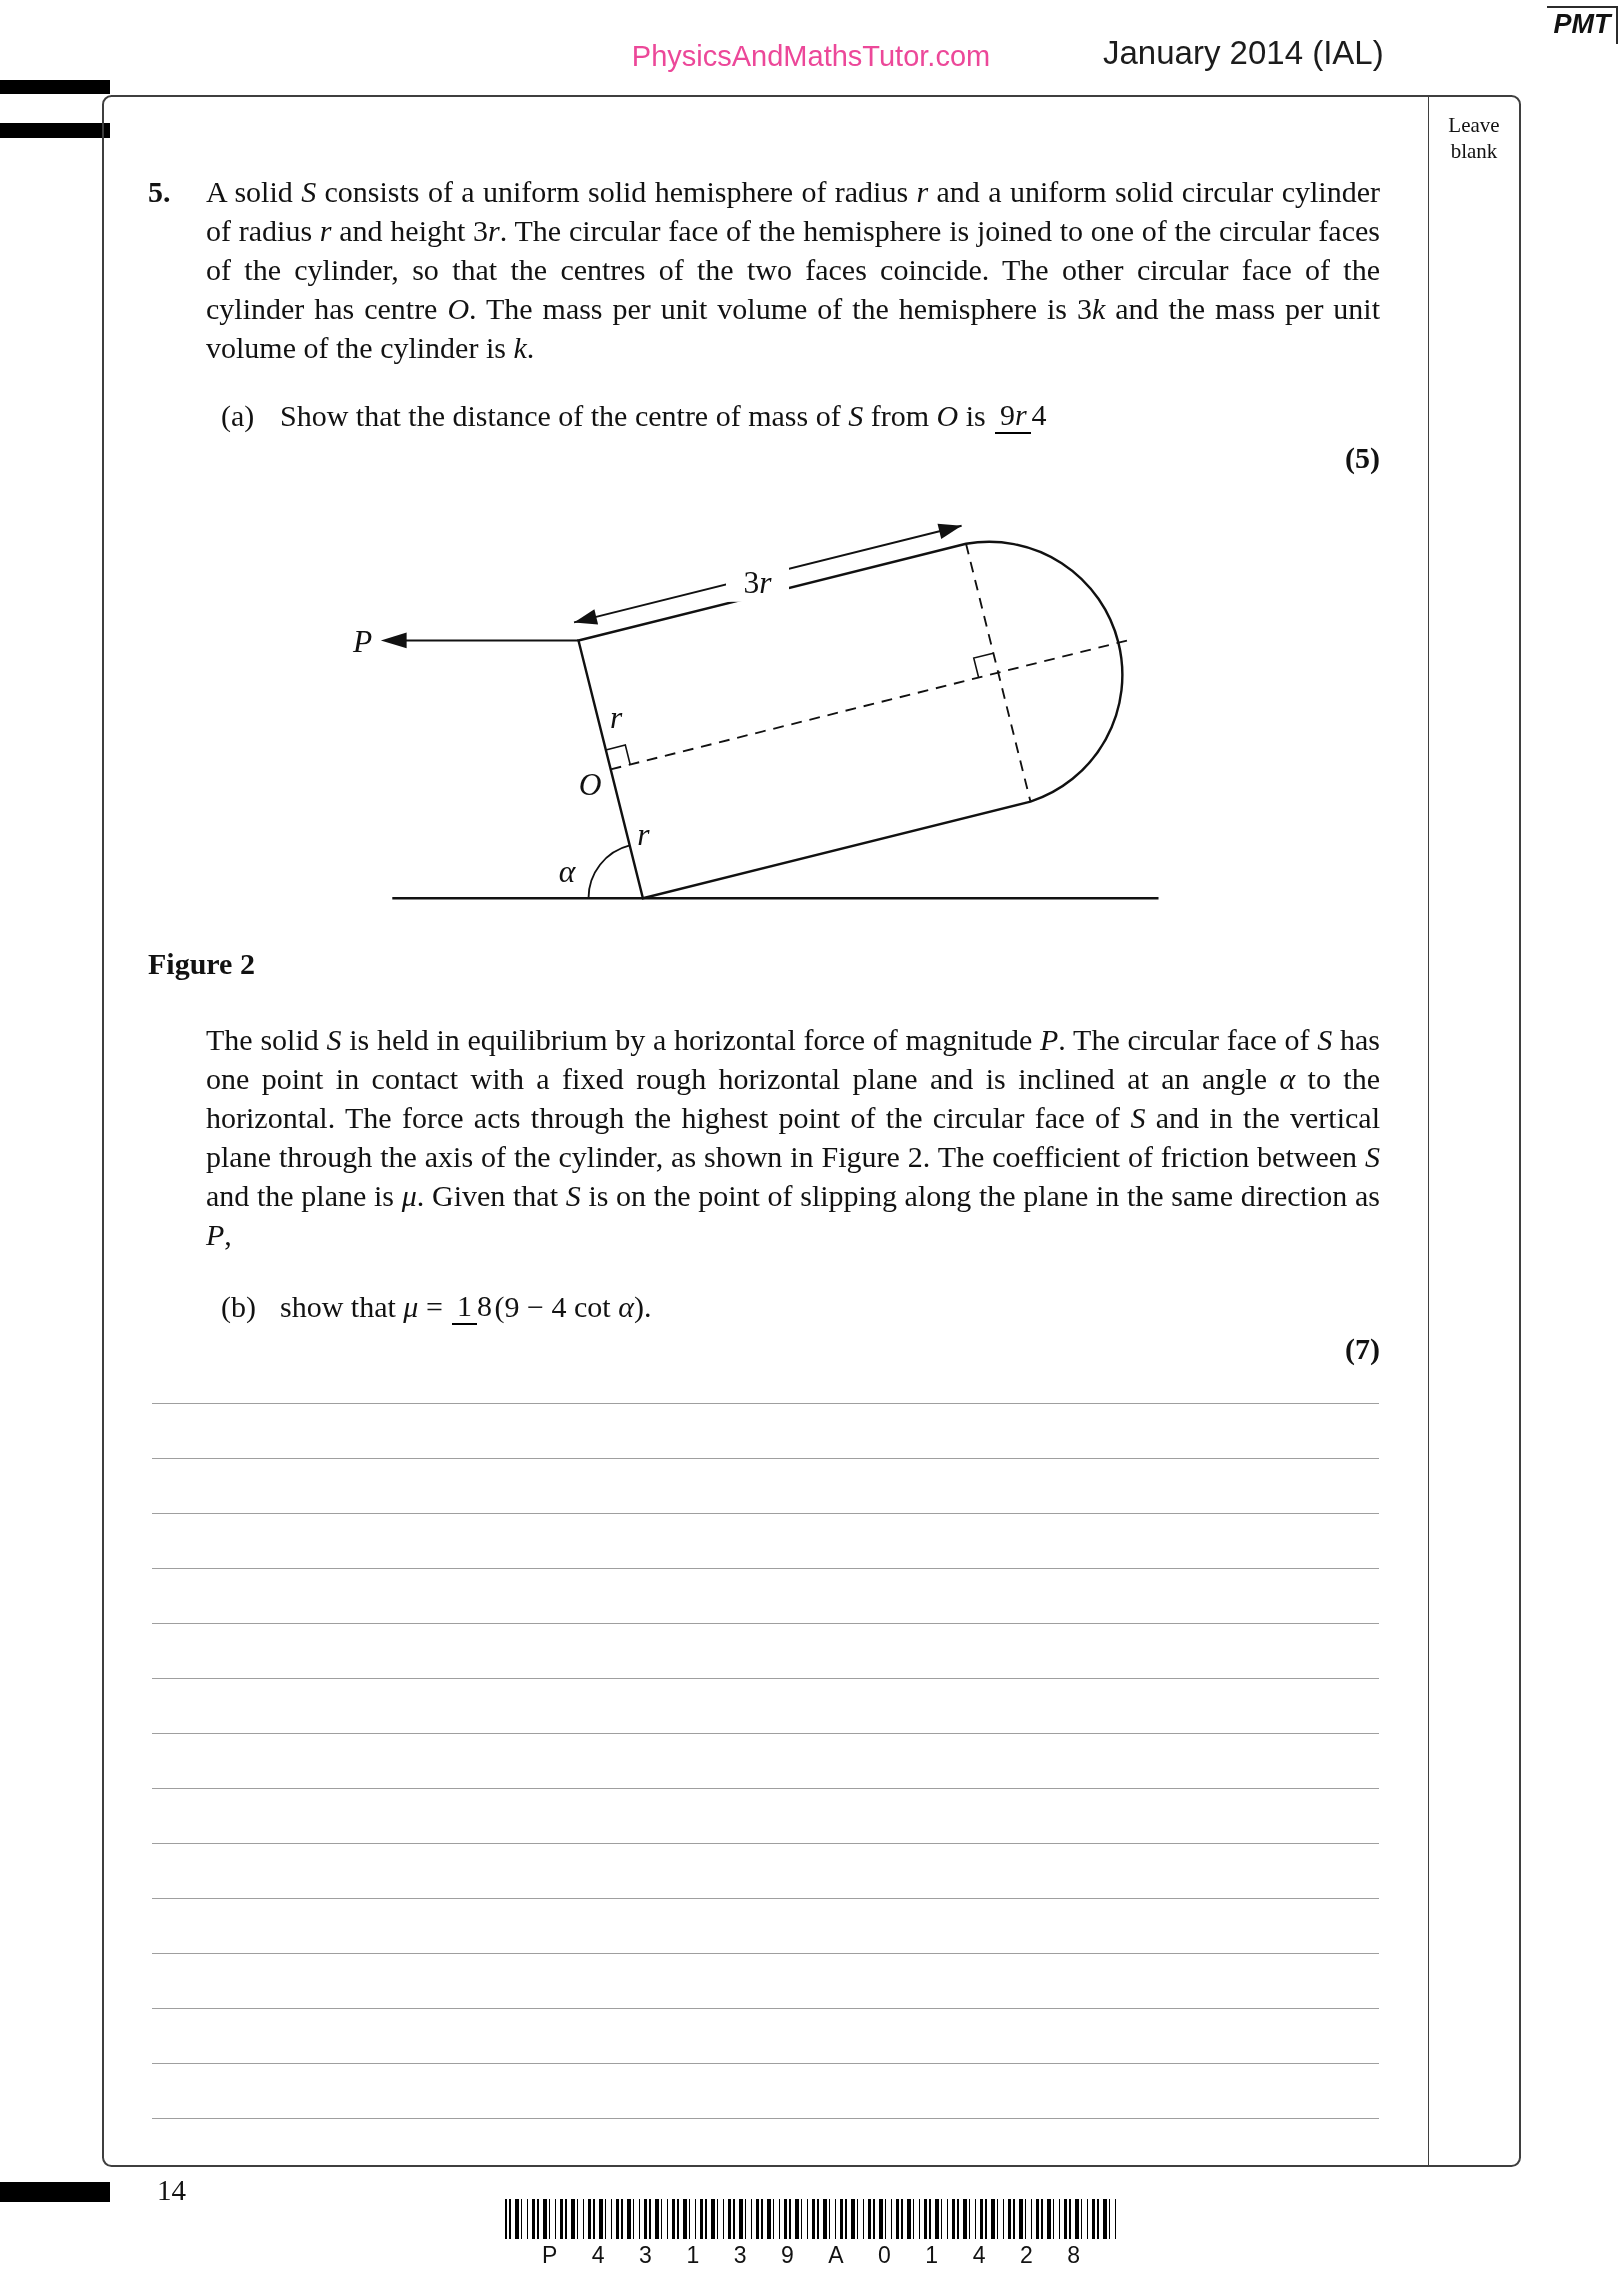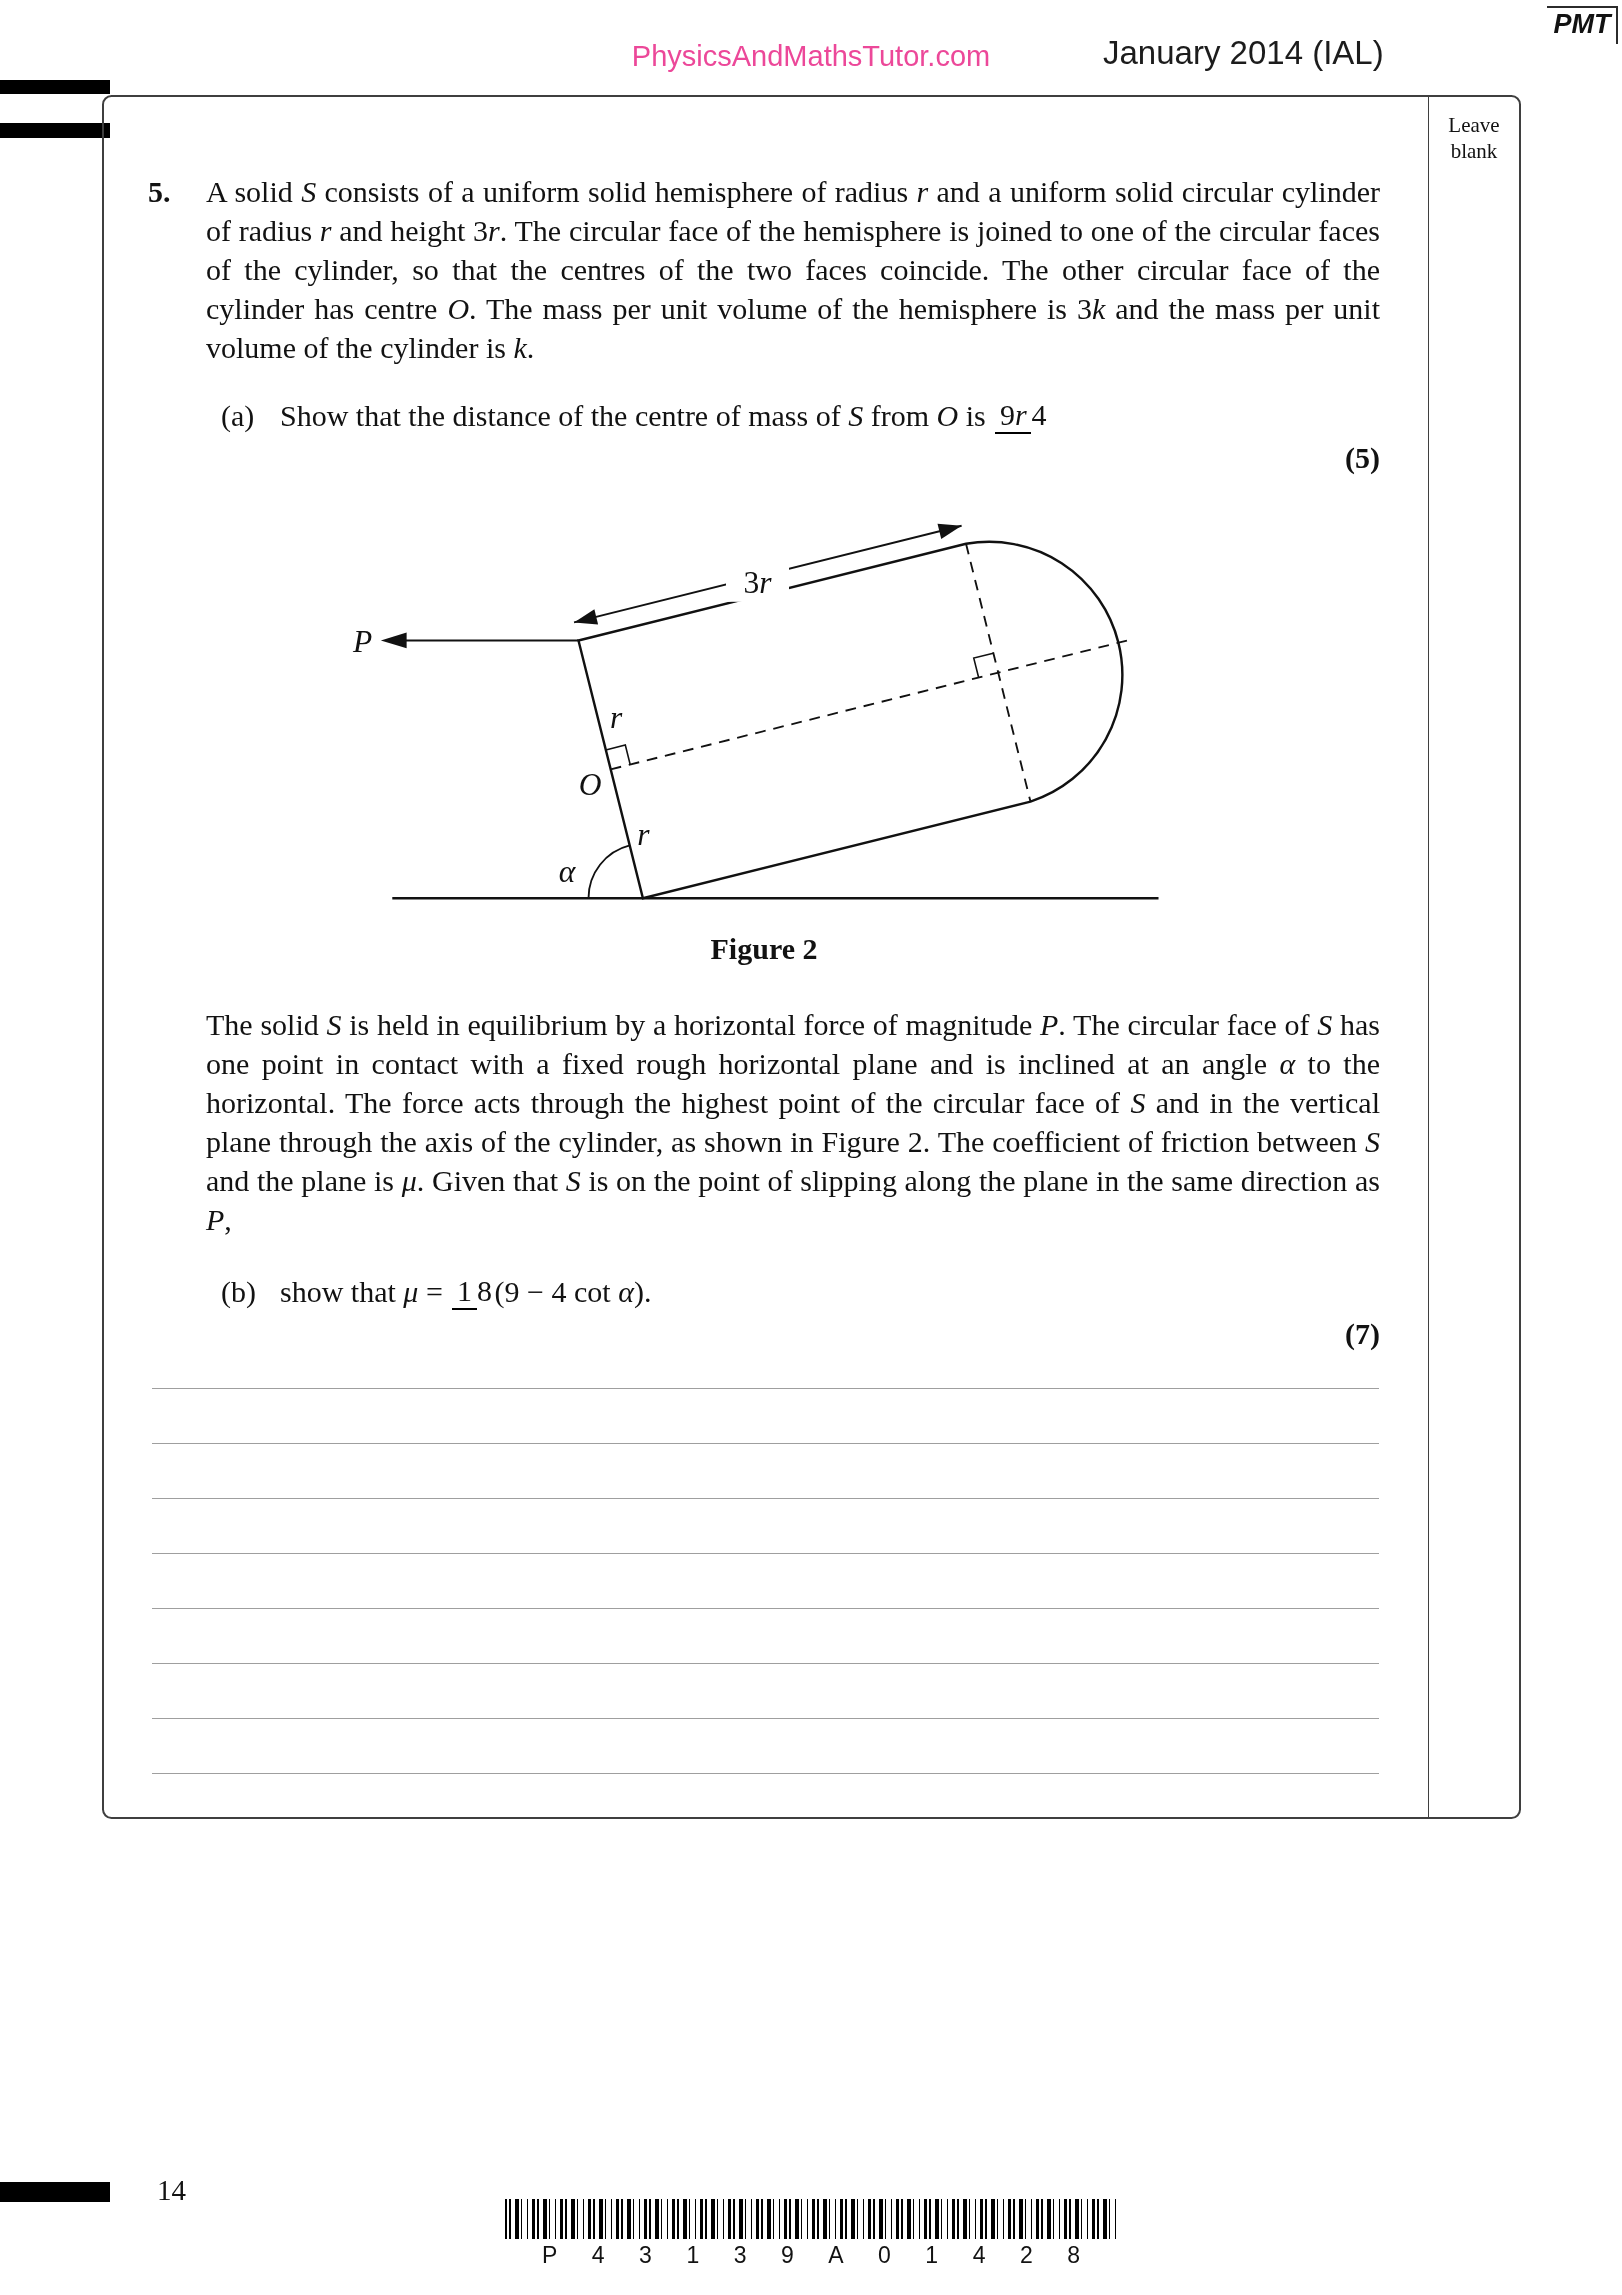--- a/index.html
+++ b/index.html
@@ -15,21 +15,21 @@
   .site{position:absolute;left:0;right:0;top:40px;text-align:center;
         font-family:"Liberation Sans",sans-serif;font-size:29px;color:#ec4899;}
   .session{position:absolute;left:1103px;top:34px;
         font-family:"Liberation Sans",sans-serif;font-size:33px;color:#1c1c1c;text-align:center;}
   .pmt{position:absolute;top:5.5px;right:4.1px;width:71px;height:38px;
        border-top:2.7px solid #2b2b2b;border-right:2px solid #2b2b2b;
        font-family:"Liberation Sans",sans-serif;font-style:italic;font-weight:bold;
        font-size:27px;text-align:right;padding:1.4px 5.5px 0 0;box-sizing:border-box;}
 
   
-  .qbox{position:absolute;left:102px;top:95px;width:1419px;height:1724px;
+  .qbox{position:absolute;left:102px;top:95px;width:1419px;height:2072px;
         border:2px solid #3f3f3f;border-radius:9.5px;box-sizing:border-box;overflow:hidden;}
   .leave-col{position:absolute;top:0;bottom:0;right:0;width:91px;border-left:1.4px solid #3f3f3f;
         font-size:21px;line-height:26px;text-align:center;padding-top:15px;box-sizing:border-box;}
   .content{position:absolute;top:0;bottom:0;left:0;right:91px;
         padding:75px 48px 0 44px;box-sizing:border-box;}
 
   .q-row{display:flex;}
   .q-num{width:58px;flex:none;font-weight:bold;font-size:30px;line-height:39px;}
   .para{font-size:30px;line-height:39px;text-align:justify;}
   .indent{margin-left:58px;}
@@ -39,21 +39,21 @@
   .part.b{margin-top:33px;}
   .part-label{width:59px;flex:none;}
   .frac{display:inline-flex;flex-direction:row;align-items:flex-start;margin:0 2.7px 0 9.5px;
         font-size:30px;line-height:1.18;}
   .frac .num{padding:0 4.8px;border-bottom:2px solid #000;}
   .marks{text-align:right;font-weight:bold;font-size:30px;line-height:39px;margin-top:2.7px;}
 
   .var{font-style:italic;}
 
   .figure-wrap{margin:20.4px 0 0 187px;width:845px;height:423px;}
-  .fig-caption{text-align:center;font-weight:bold;font-size:30px;margin-top:12px;}
+  .fig-caption{text-align:left;font-weight:bold;font-size:30px;margin-top:27px;}
   .p2{margin-top:39px;}
 
   svg text{font-family:"Liberation Serif",serif;font-size:22px;fill:#111;}
   svg .var{font-style:italic;}
 
   .answer-lines{margin:35px 1.4px 0 4.1px;}
   .answer-line{height:54px;border-top:1.4px solid #9f9f9f;}
 
   
   .pagenum{position:absolute;left:157px;top:2174px;font-size:29px;}

